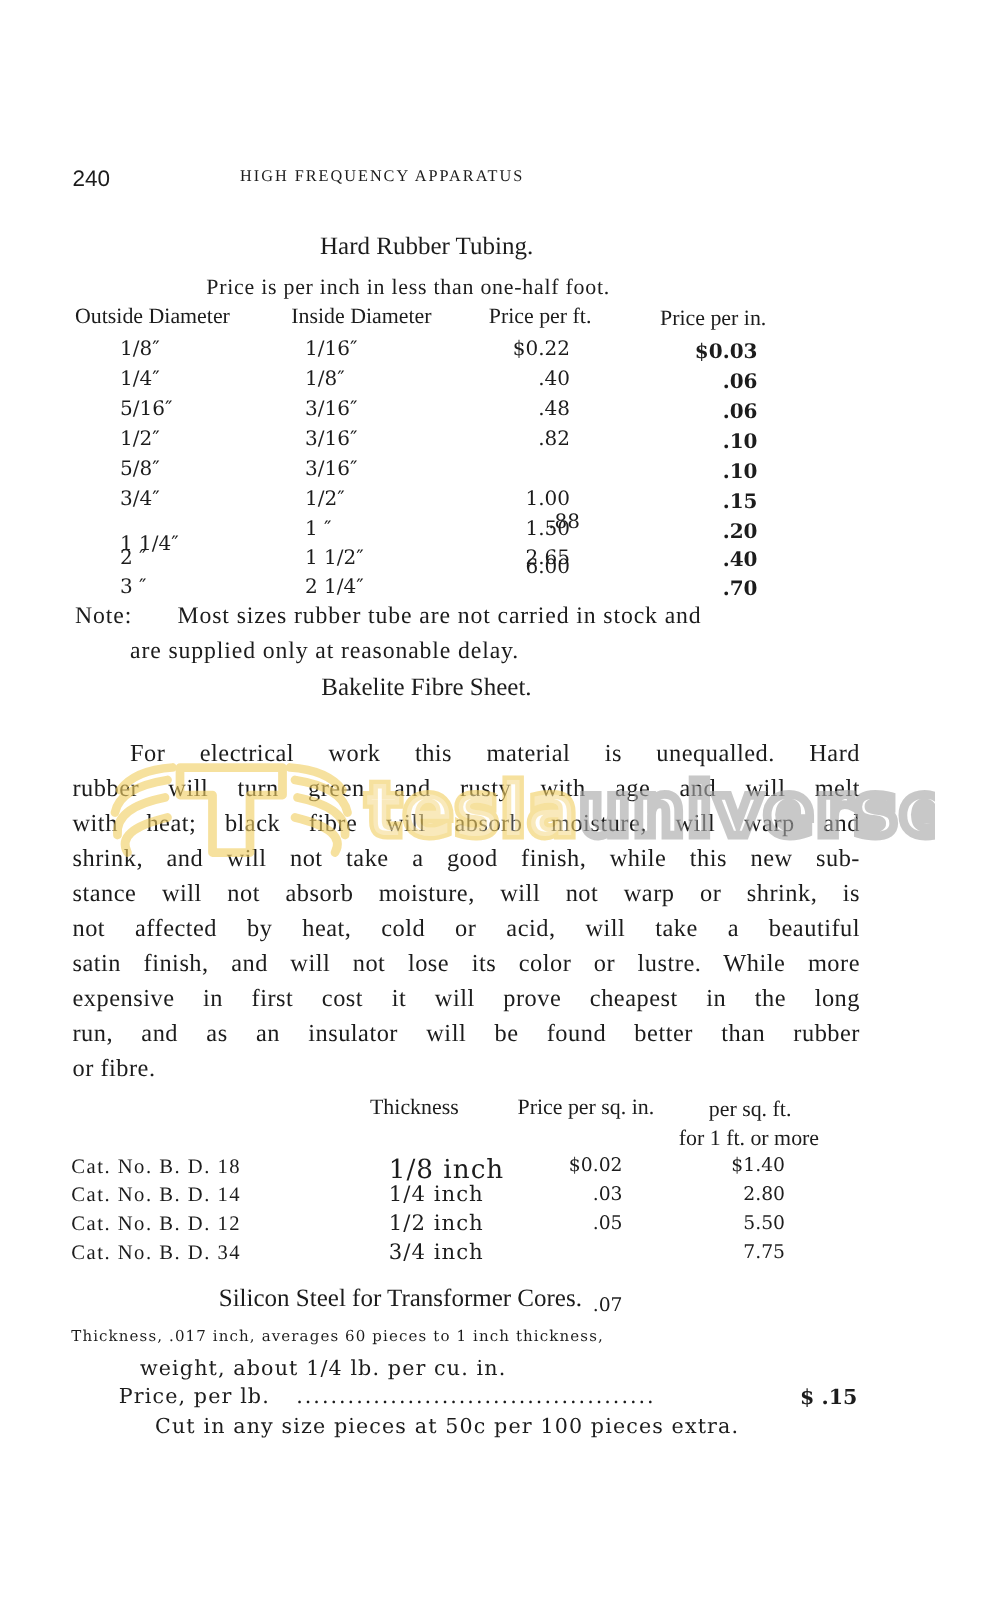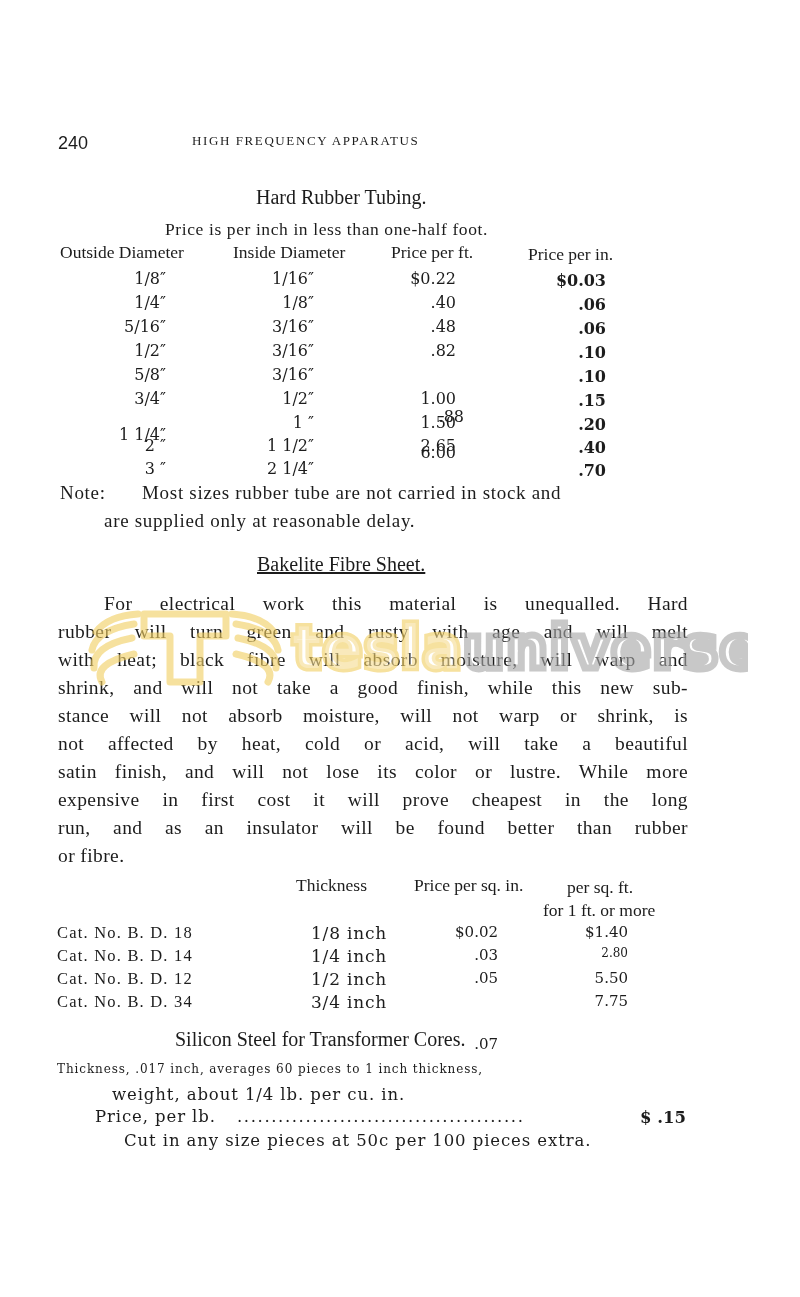--- a/index.html
+++ b/index.html
@@ -14,21 +14,21 @@
   .sec-title { font-size: 20px; }
   .sub { font-size: 17.5px; letter-spacing: 0.6px; }
   .th { font-size: 17.5px; }
   .cell { font-size: 16px; font-family: "DejaVu Serif", serif; }
   .bold { font-weight: bold; }
   .body-text { font-size: 19px; letter-spacing: 0.7px; }
   .para-line { position: absolute; left: 58px; width: 630px; font-size: 19.5px; letter-spacing: 0.4px; text-align: justify; text-align-last: justify; white-space: nowrap; }
   .para-line.last { text-align-last: left; }
   .cat { font-size: 16.5px; letter-spacing: 1.2px; }
   .r { text-align: right; }
-  .c { text-align: right; }
+  .c { text-align: left; }
   
   .wm { position: absolute; left: 88px; top: 610px; width: 660px; height: 80px; pointer-events: none; opacity: 0.62; }
 </style>
 </head>
 <body>
 
 <div class="abs pagenum">240</div>
 <div class="abs runhead">HIGH FREQUENCY APPARATUS</div>
 
 <div class="abs sec-title" style="left:256px; top:186px;">Hard Rubber Tubing.</div>
@@ -95,21 +95,21 @@
         <div class="abs cell r" style="left:380px; width:76px; top:443px;">6.00</div>
         <div class="abs cell r bold" style="left:530px; width:76px; top:461px;">.70</div>
       </div>
     </div>
 </div>
 
 <div class="abs body-text" style="left:60px; top:482px;">Note:</div>
 <div class="abs body-text" style="left:142px; top:482px;">Most sizes rubber tube are not carried in stock and</div>
 <div class="abs body-text" style="left:104px; top:510px;">are supplied only at reasonable delay.</div>
 
-<div class="abs sec-title" style="left:257px; top:553px;text-decoration:underline;">Bakelite Fibre Sheet.</div>
+<div class="abs sec-title" style="left:257px; top:539px;">Bakelite Fibre Sheet.</div>
 
 <div>
   <div class="para-line" style="top:593px; left:104px; width:584px;">For electrical work this material is unequalled.  Hard</div>
   <div class="para-line" style="top:621px;">rubber will turn green and rusty with age and will melt</div>
   <div class="para-line" style="top:649px;">with heat; black fibre will absorb moisture, will warp and</div>
   <div class="para-line" style="top:677px;">shrink, and will not take a good finish, while this new sub-</div>
   <div class="para-line" style="top:705px;">stance will not absorb moisture, will not warp or shrink, is</div>
   <div class="para-line" style="top:733px;">not affected by heat, cold or acid, will take a beautiful</div>
   <div class="para-line" style="top:761px;">satin finish, and will not lose its color or lustre.  While more</div>
   <div class="para-line" style="top:789px;">expensive in first cost it will prove cheapest in the long</div>
@@ -118,29 +118,29 @@
 </div>
 
 <div>
   <div class="abs th" style="left:296px; top:875px;">Thickness</div>
   <div class="abs th" style="left:414px; top:875px;">Price per sq. in.</div>
   <div class="abs th" style="left:567px; top:877px;">per sq. ft.</div>
   <div class="abs th" style="left:543px; top:900px;">for 1 ft. or more</div>
   <div id="bk-rows">
       <div>
         <div class="abs cat" style="left:57px; top:923px;">Cat. No. B. D. 18</div>
-        <div class="abs cell" style="left:311px; top:923px; font-size:17px; letter-spacing:0.8px;">1/8 inch</div>
+        <div class="abs cell" style="left:311px; top:923px; font-size:21px; letter-spacing:0.8px;">1/8 inch</div>
         <div class="abs cell r" style="left:430px; width:68px; top:923px; font-size:15px;">$0.02</div>
         <div class="abs cell r" style="left:560px; width:68px; top:923px; font-size:15px;">$1.40</div>
       </div>
       <div>
         <div class="abs cat" style="left:57px; top:946px;">Cat. No. B. D. 14</div>
         <div class="abs cell" style="left:311px; top:946px; font-size:17px; letter-spacing:0.8px;">1/4 inch</div>
         <div class="abs cell r" style="left:430px; width:68px; top:946px; font-size:15px;">.03</div>
-        <div class="abs cell r" style="left:560px; width:68px; top:946px; font-size:12px;">2.80</div>
+        <div class="abs cell r" style="left:560px; width:68px; top:946px; font-size:15px;">2.80</div>
       </div>
       <div>
         <div class="abs cat" style="left:57px; top:969px;">Cat. No. B. D. 12</div>
         <div class="abs cell" style="left:311px; top:969px; font-size:17px; letter-spacing:0.8px;">1/2 inch</div>
         <div class="abs cell r" style="left:430px; width:68px; top:969px; font-size:15px;">.05</div>
         <div class="abs cell r" style="left:560px; width:68px; top:969px; font-size:15px;">5.50</div>
       </div>
       <div>
         <div class="abs cat" style="left:57px; top:992px;">Cat. No. B. D. 34</div>
         <div class="abs cell" style="left:311px; top:992px; font-size:17px; letter-spacing:0.8px;">3/4 inch</div>

